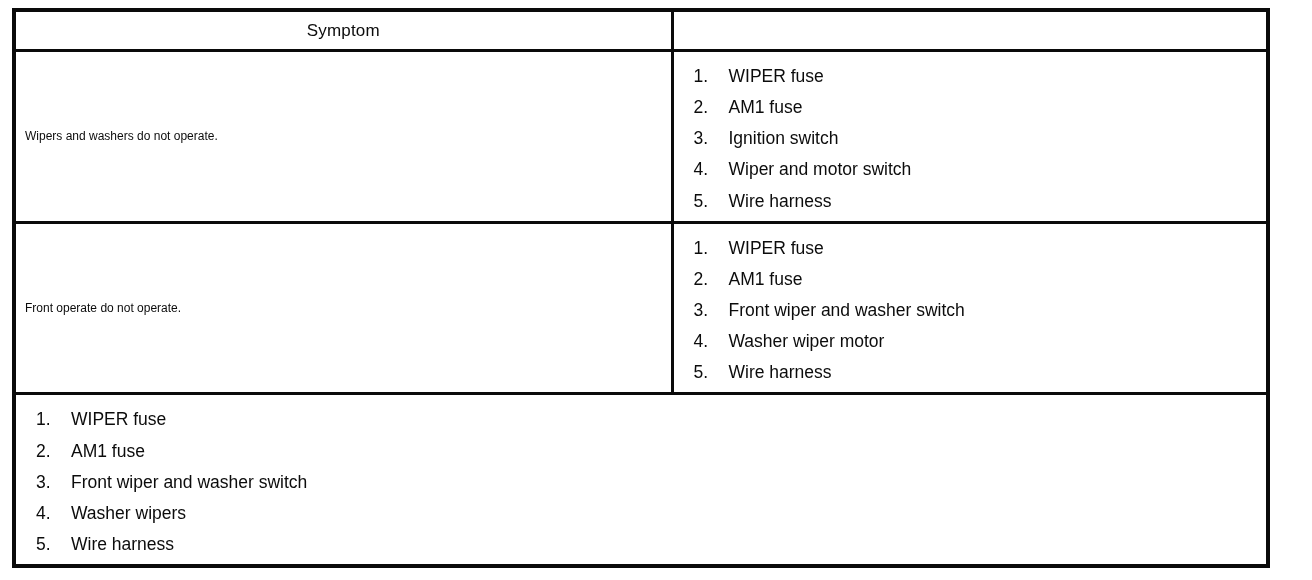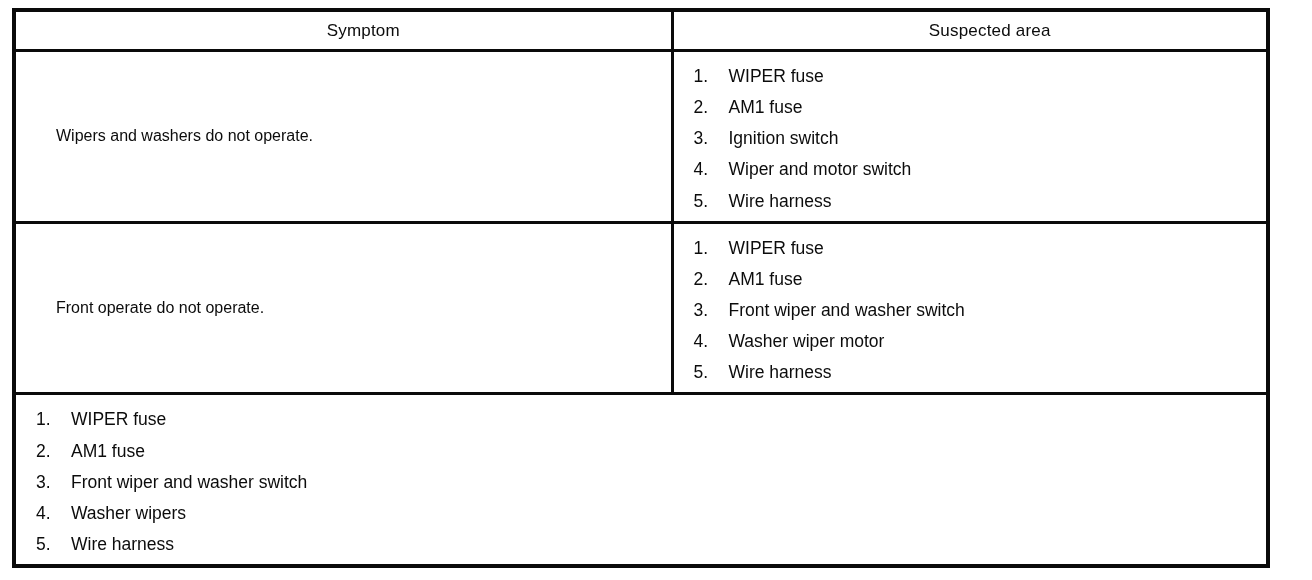--- a/index.html
+++ b/index.html
@@ -34,40 +34,40 @@
   .row.header-row {
     border-top: none;
     height: 37px;
     flex: none;
   }
   .row.body-row {
     flex: 1 1 0;
   }
   .cell {
     box-sizing: border-box;
-    padding-left: 40px;
   }
   .sym-col {
     width: 52.6%;
     border-right: 3px solid #0a0a0a;
   }
   .area-col {
     flex: 1;
   }
   .header-cell {
     display: flex;
     align-items: center;
     justify-content: center;
     font-size: 17px;
     letter-spacing: 0.2px;
   }
   .symptom-cell {
     display: flex;
     align-items: center;
-    font-size: 16px;
+    padding-left: 9px;
+    font-size: 12px;
   }
   .area-cell {
     padding: 9px 6px 4px 20px;
     font-size: 17.5px;
     display: flex;
     flex-direction: column;
     justify-content: space-between;
   }
   .li {
     display: flex;
@@ -79,21 +79,20 @@
     flex: none;
   }
 </style>
 </head>
 <body>
 
 <div class="ttable">
 
   <div class="row header-row">
     <div class="cell sym-col header-cell">Symptom</div>
-    <div class="cell area-col header-cell">Suspected area</div>
   </div>
 
   <div class="row body-row">
     <div class="cell sym-col symptom-cell">
       <span>Wipers and washers do not operate.</span>
     </div>
     <div class="cell area-col area-cell">
       <div class="li">
         <span class="num">1.</span>
         <span class="lbl">WIPER fuse</span>

